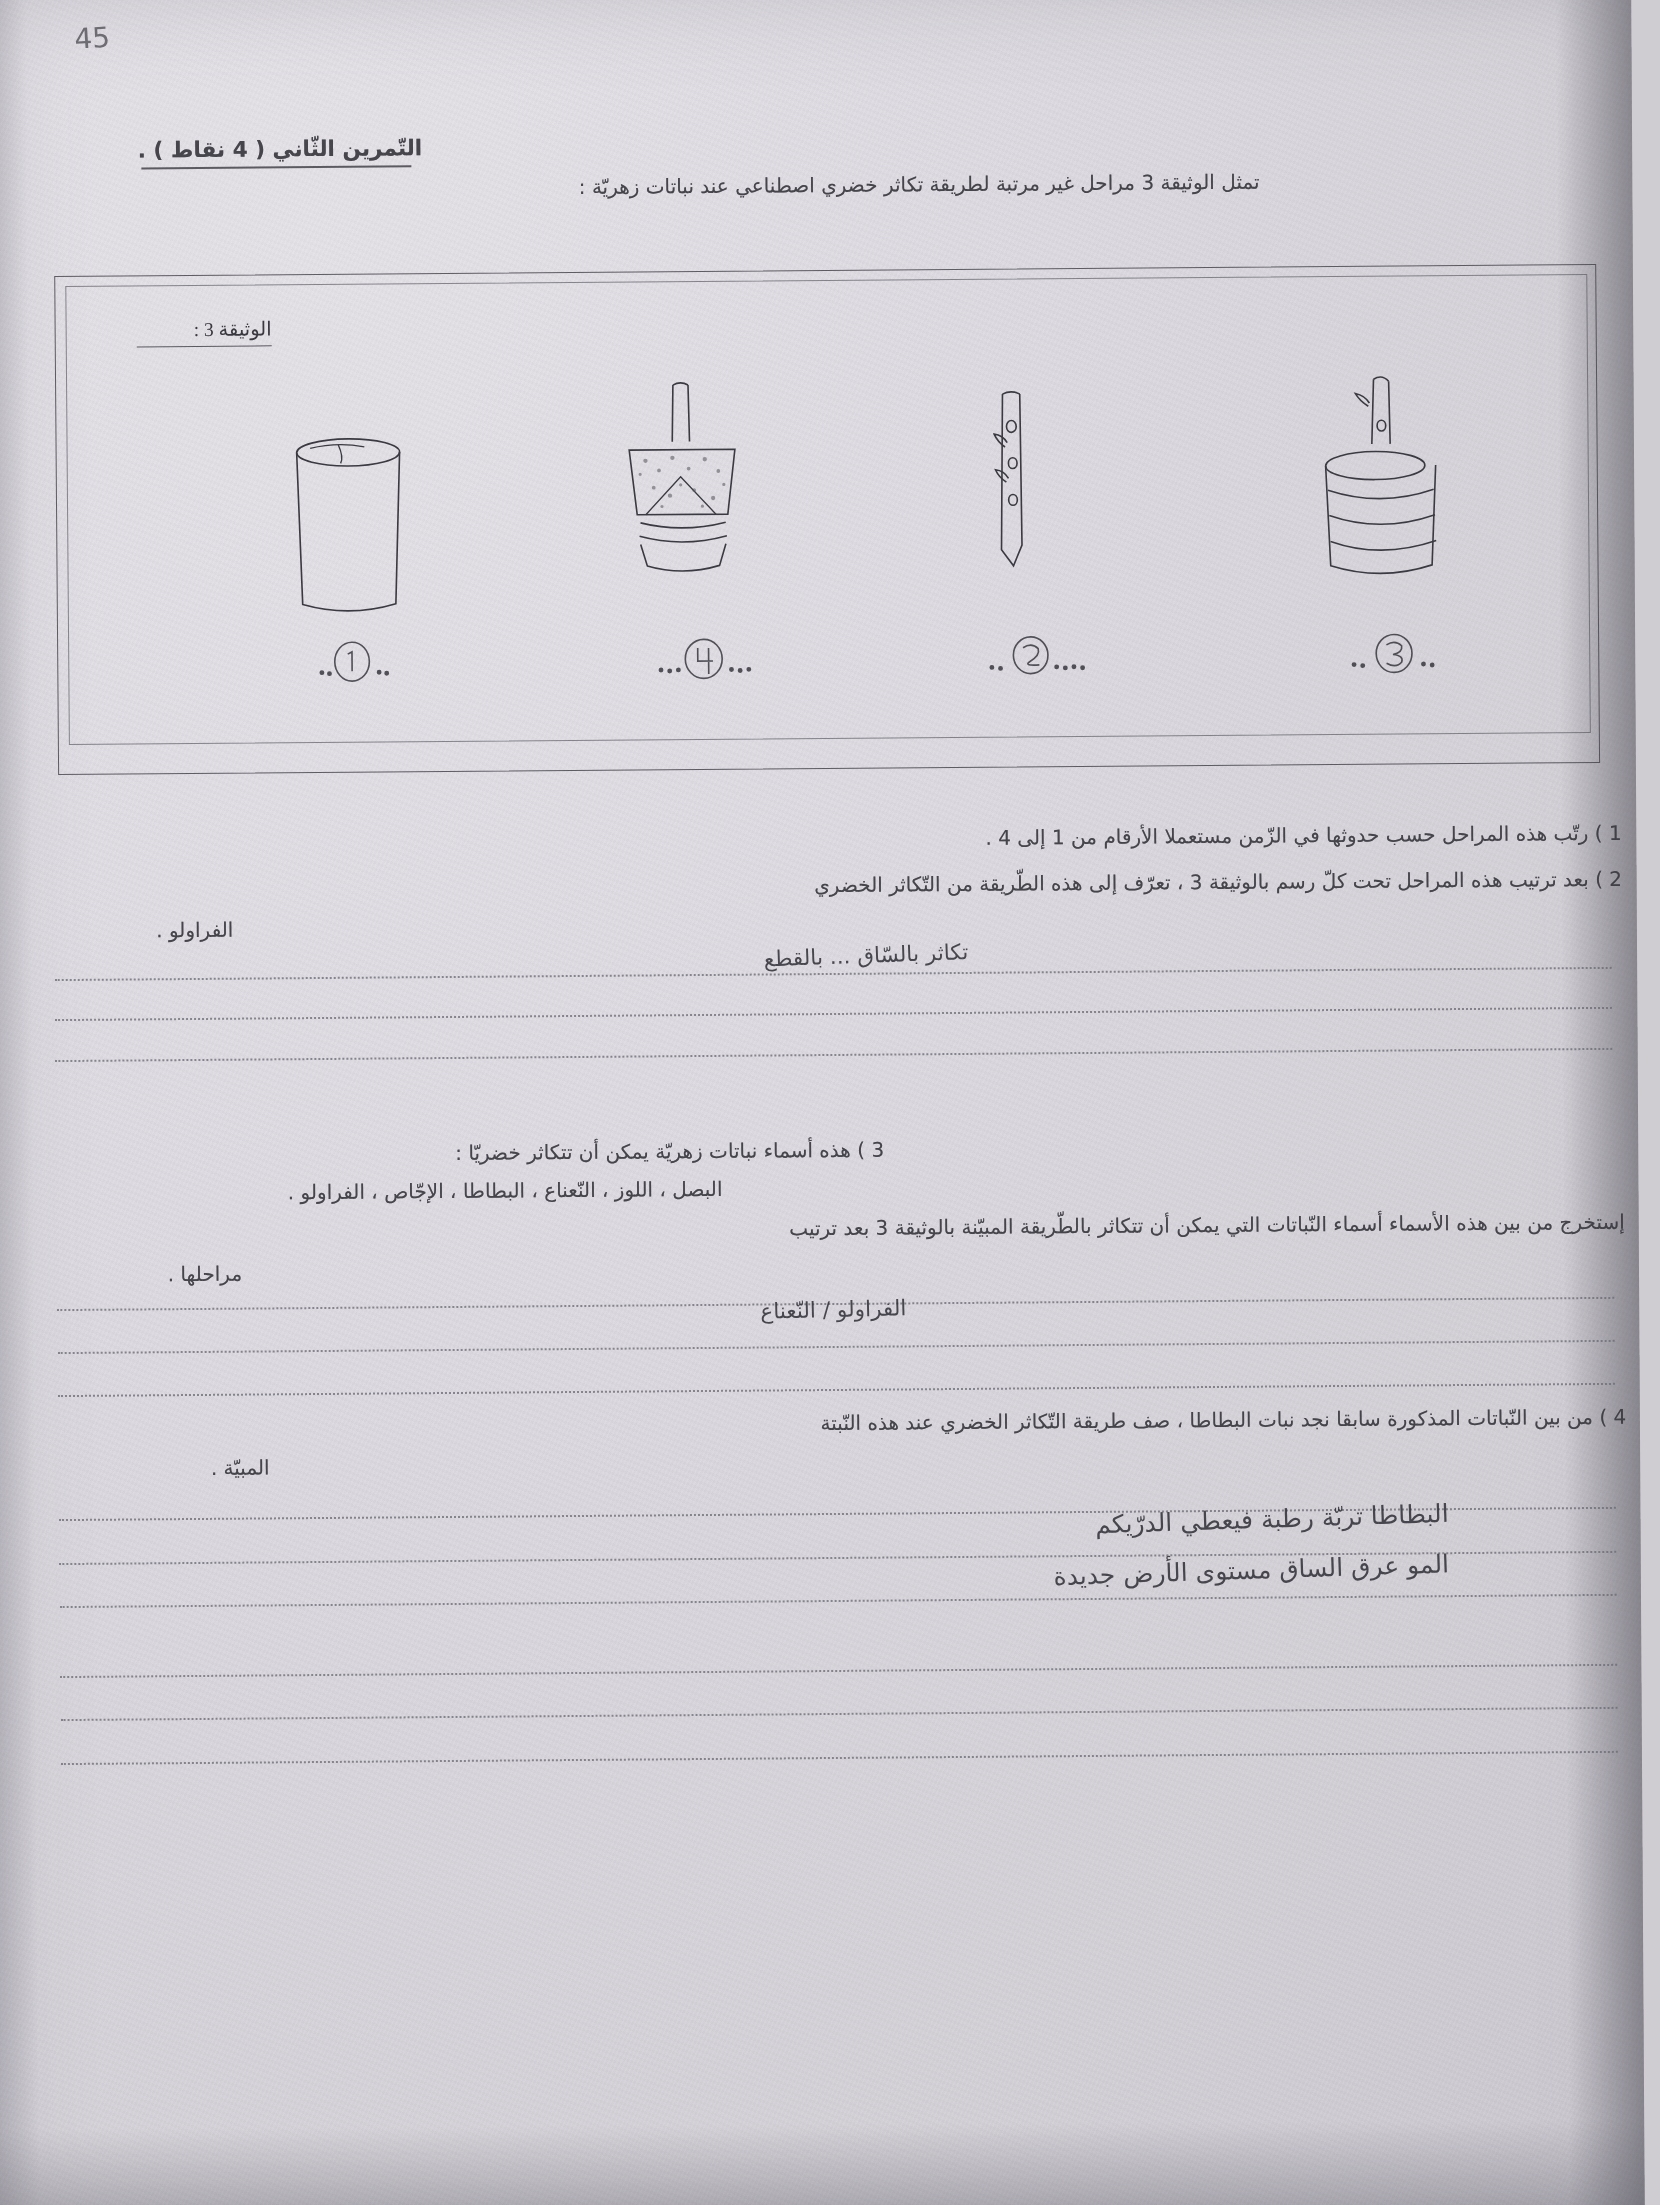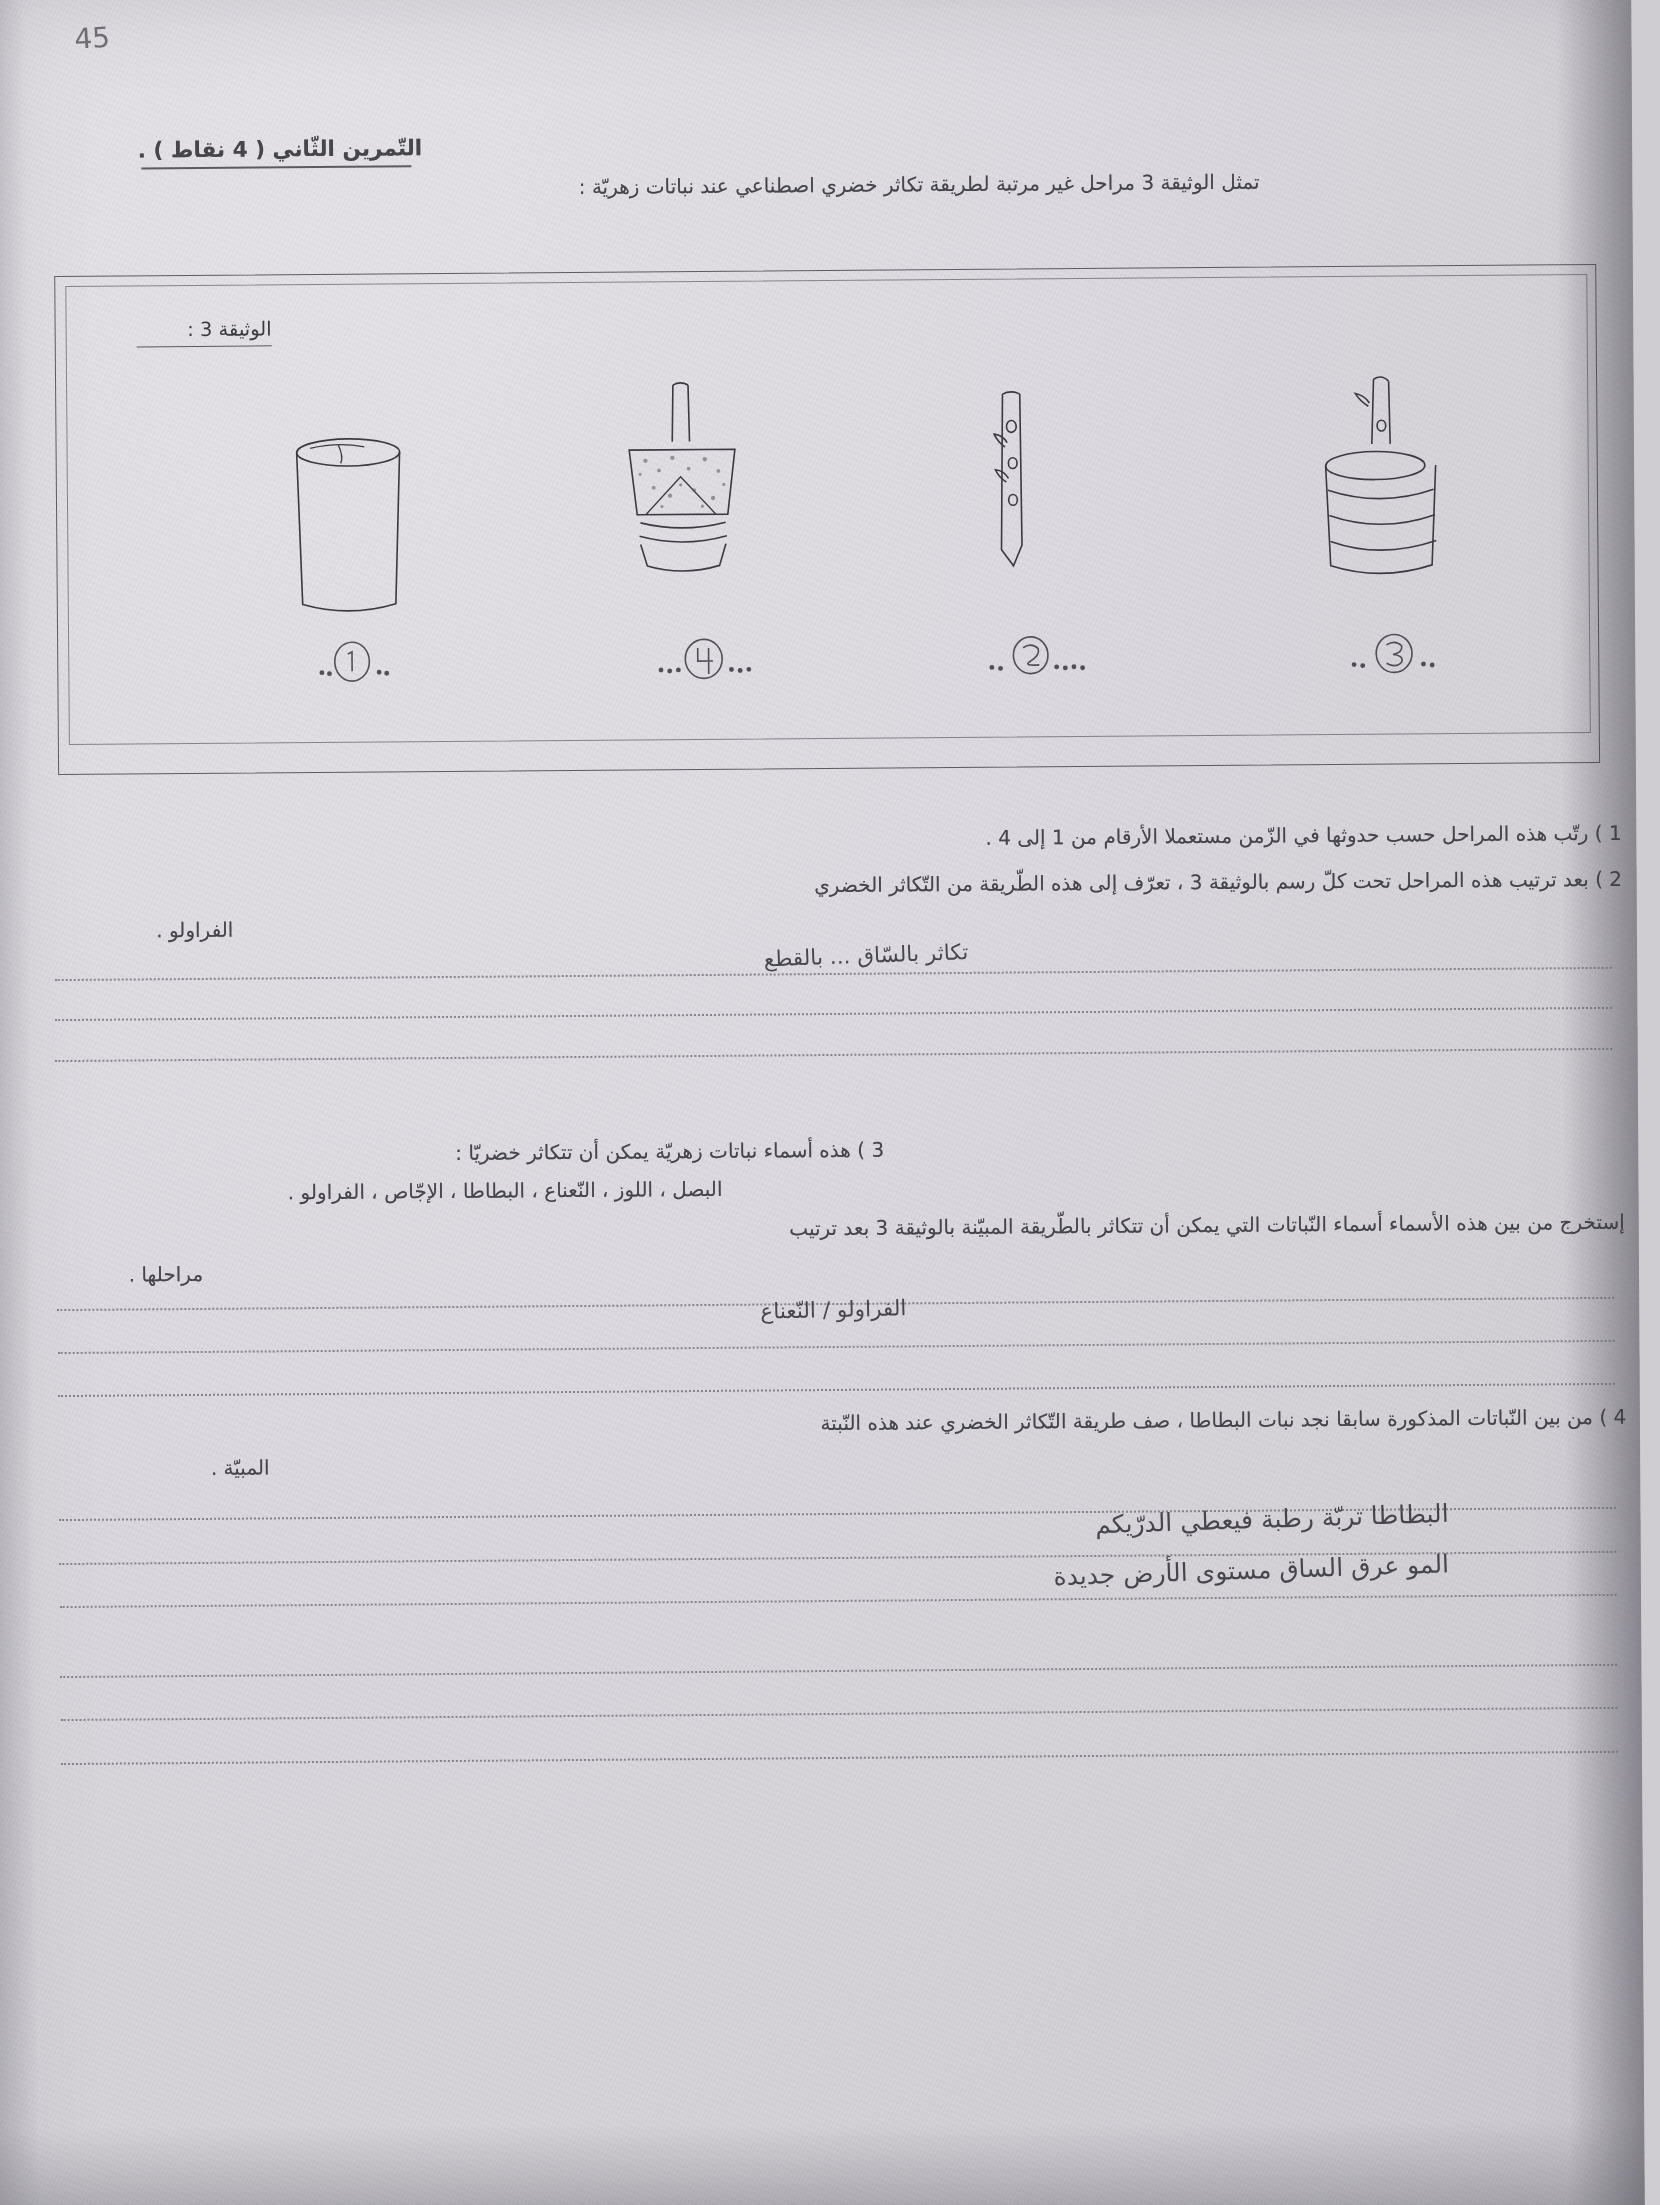--- a/index.html
+++ b/index.html
@@ -107,20 +107,21 @@
   .doc-box-inner {
     position: absolute;
     border: 1.1px solid #55545c;
     opacity: 0.65;
   }
   .doc-label {
     position: absolute;
     font-size: 19.5px;
     color: #3a3940;
     direction: rtl;
+    font-family: Liberation Serif, serif;
   }
   .doc-label-underline {
     position: absolute;
     height: 1.1px;
     background: #3a3940;
     opacity: 0.8;
   }
 
   
   .dotline {
@@ -310,21 +311,21 @@
 
     <div class="dotline" style="left:54px; top:973px; width:1557px;"></div>
     <div class="dotline" style="left:54px; top:1013px; width:1557px;"></div>
     <div class="dotline" style="left:54px; top:1054px; width:1557px;"></div>
 
     <div class="hw hw-1" style="right:692px; top:943px;">تكاثر بالسّاق ... بالقطع</div>
 
     <div class="pr body-text" style="right:778px; top:1138px;">3 ) هذه أسماء نباتات زهريّة يمكن أن تتكاثر خضريّا :</div>
     <div class="pr body-text" style="right:940px; top:1176px;">البصل ، اللوز ، النّعناع ، البطاطا ، الإجّاص ، الفراولو .</div>
     <div class="pr body-text" style="right:38px; top:1216px;">إستخرج من بين هذه الأسماء أسماء النّباتات التي يمكن أن تتكاثر بالطّريقة المبيّنة بالوثيقة 3 بعد ترتيب</div>
-    <div class="pr body-text" style="right:1460px; top:1257px;">مراحلها .</div>
+    <div class="pr body-text" style="right:1421px; top:1257px;">مراحلها .</div>
 
     <div class="dotline" style="left:54px; top:1303px; width:1557px;"></div>
     <div class="dotline" style="left:54px; top:1346px; width:1557px;"></div>
     <div class="dotline" style="left:54px; top:1389px; width:1557px;"></div>
 
     <div class="hw hw-2" style="right:757px; top:1297px;">الفراولو / النّعناع</div>
 
     <div class="pr body-text" style="right:38px; top:1411px;">4 ) من بين النّباتات المذكورة سابقا نجد نبات البطاطا ، صف طريقة التّكاثر الخضري عند هذه النّبتة</div>
     <div class="pr body-text" style="right:1395px; top:1451px;">المبيّة .</div>
 

